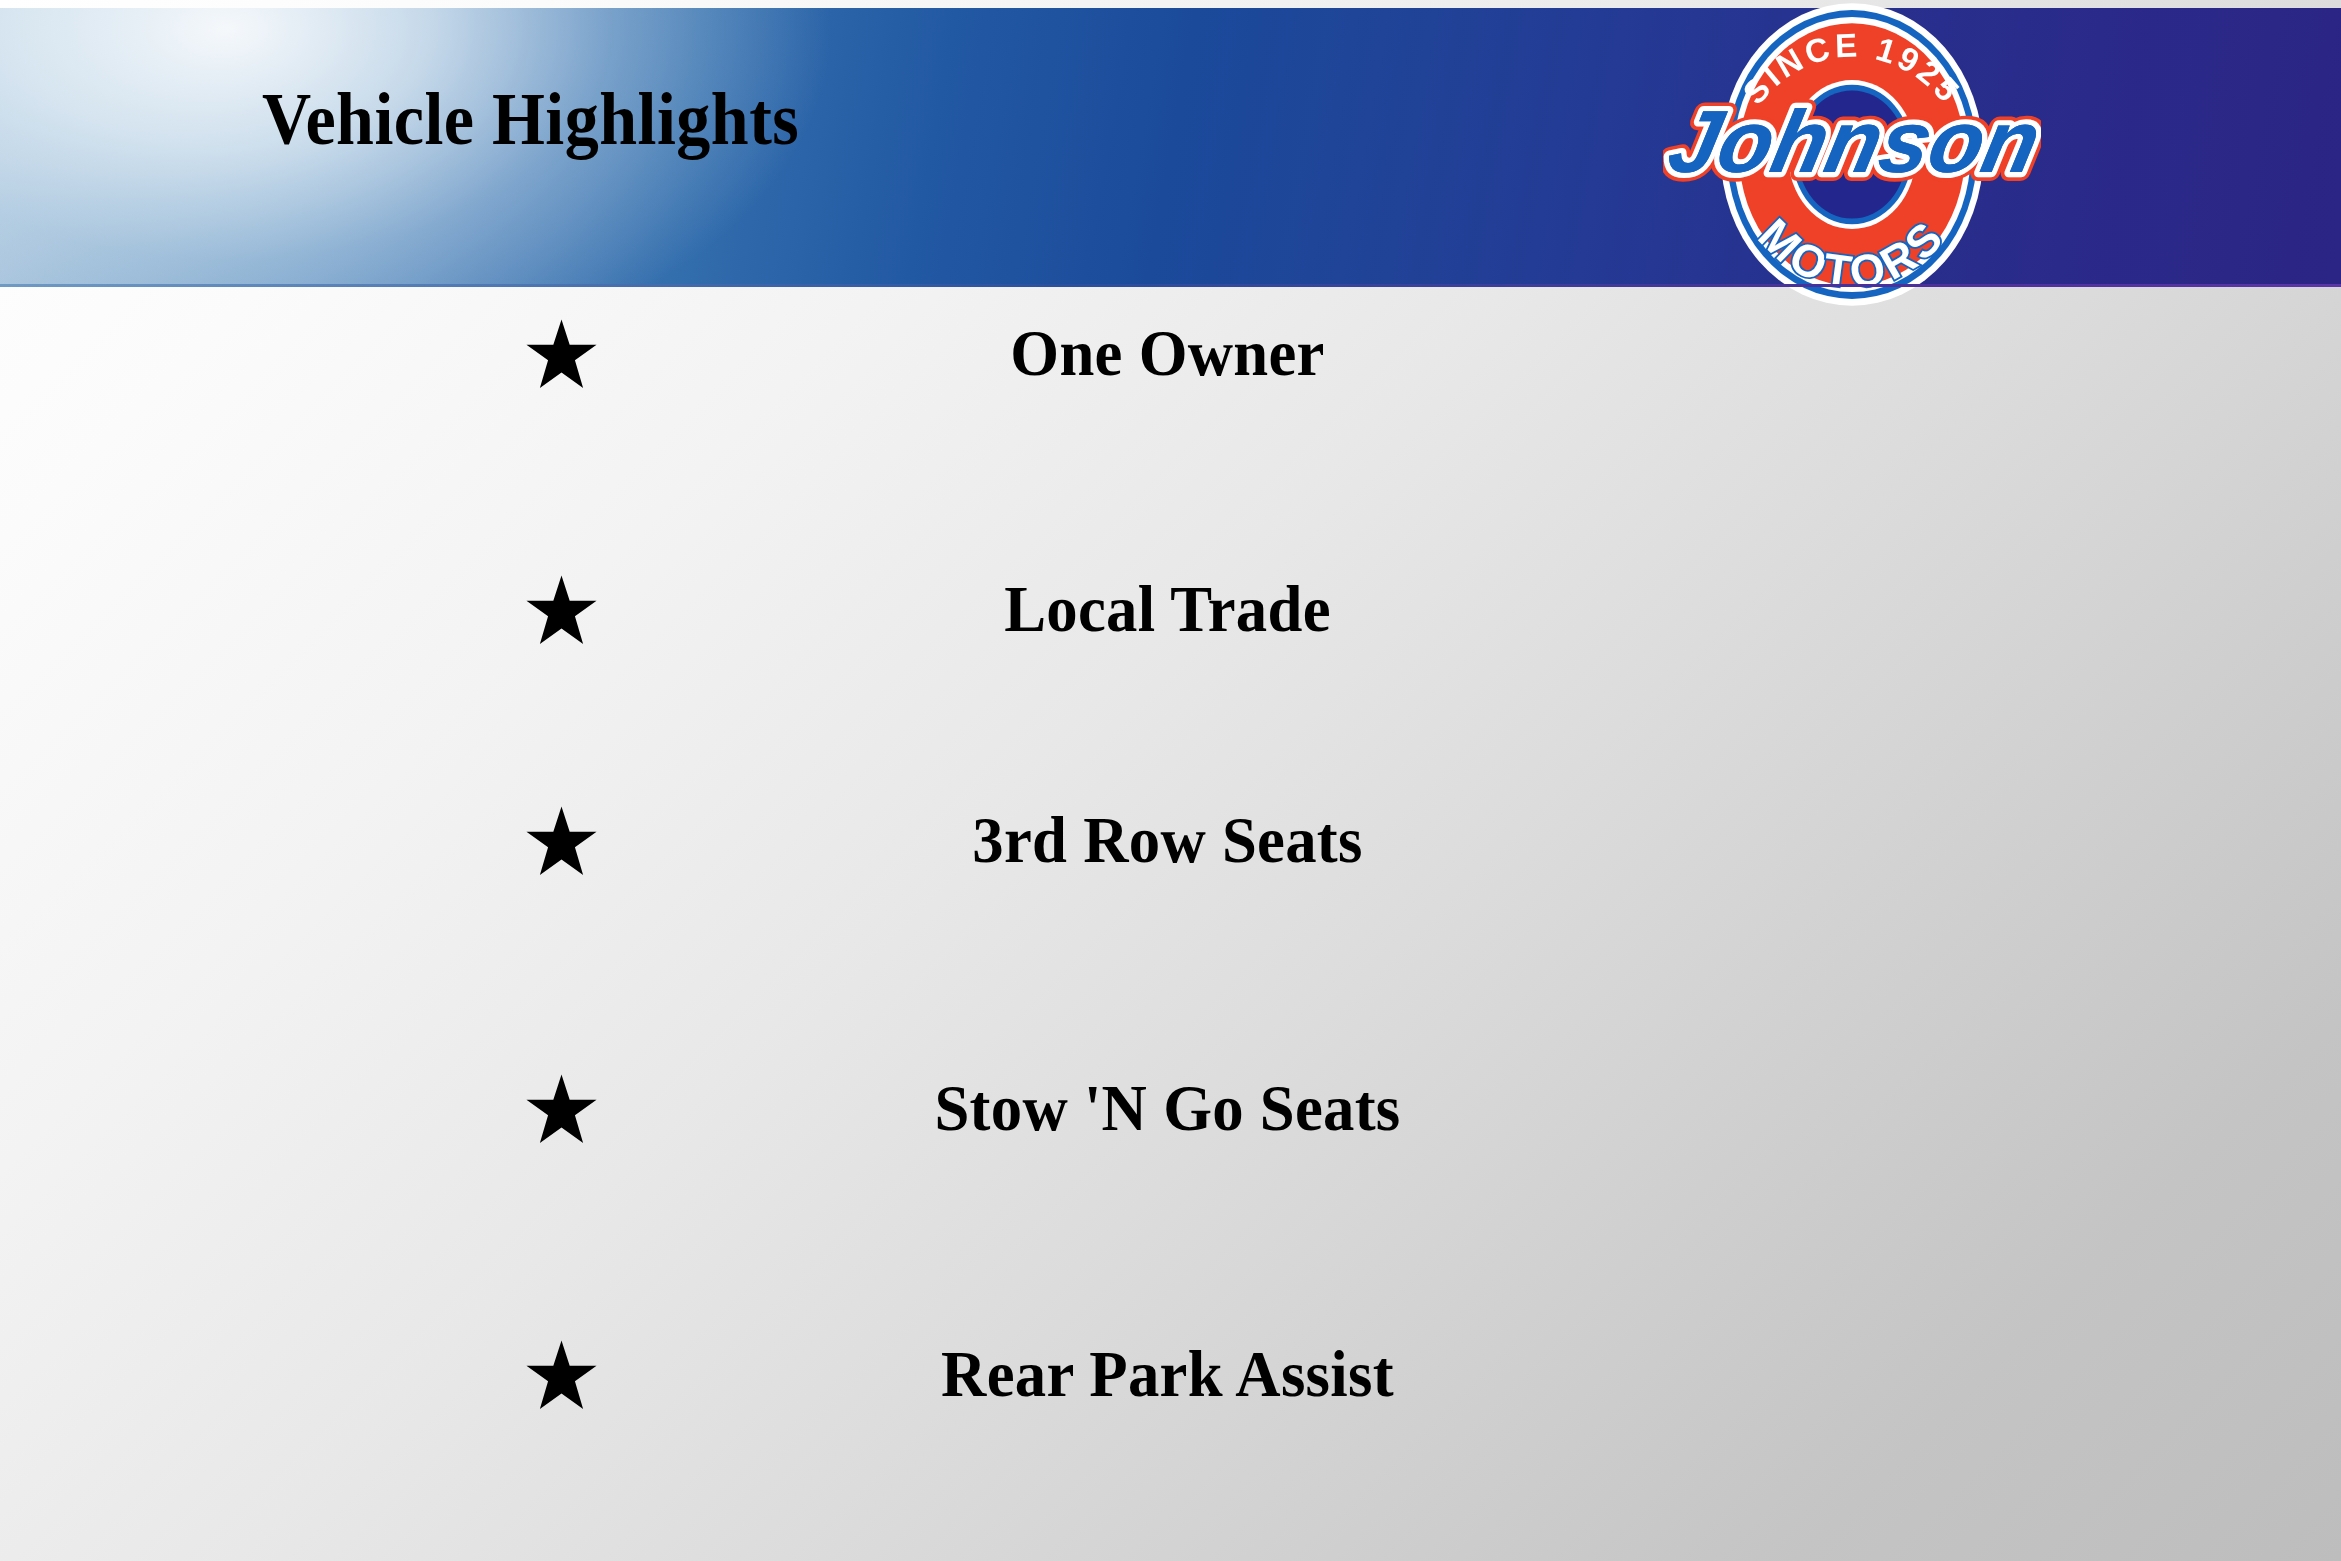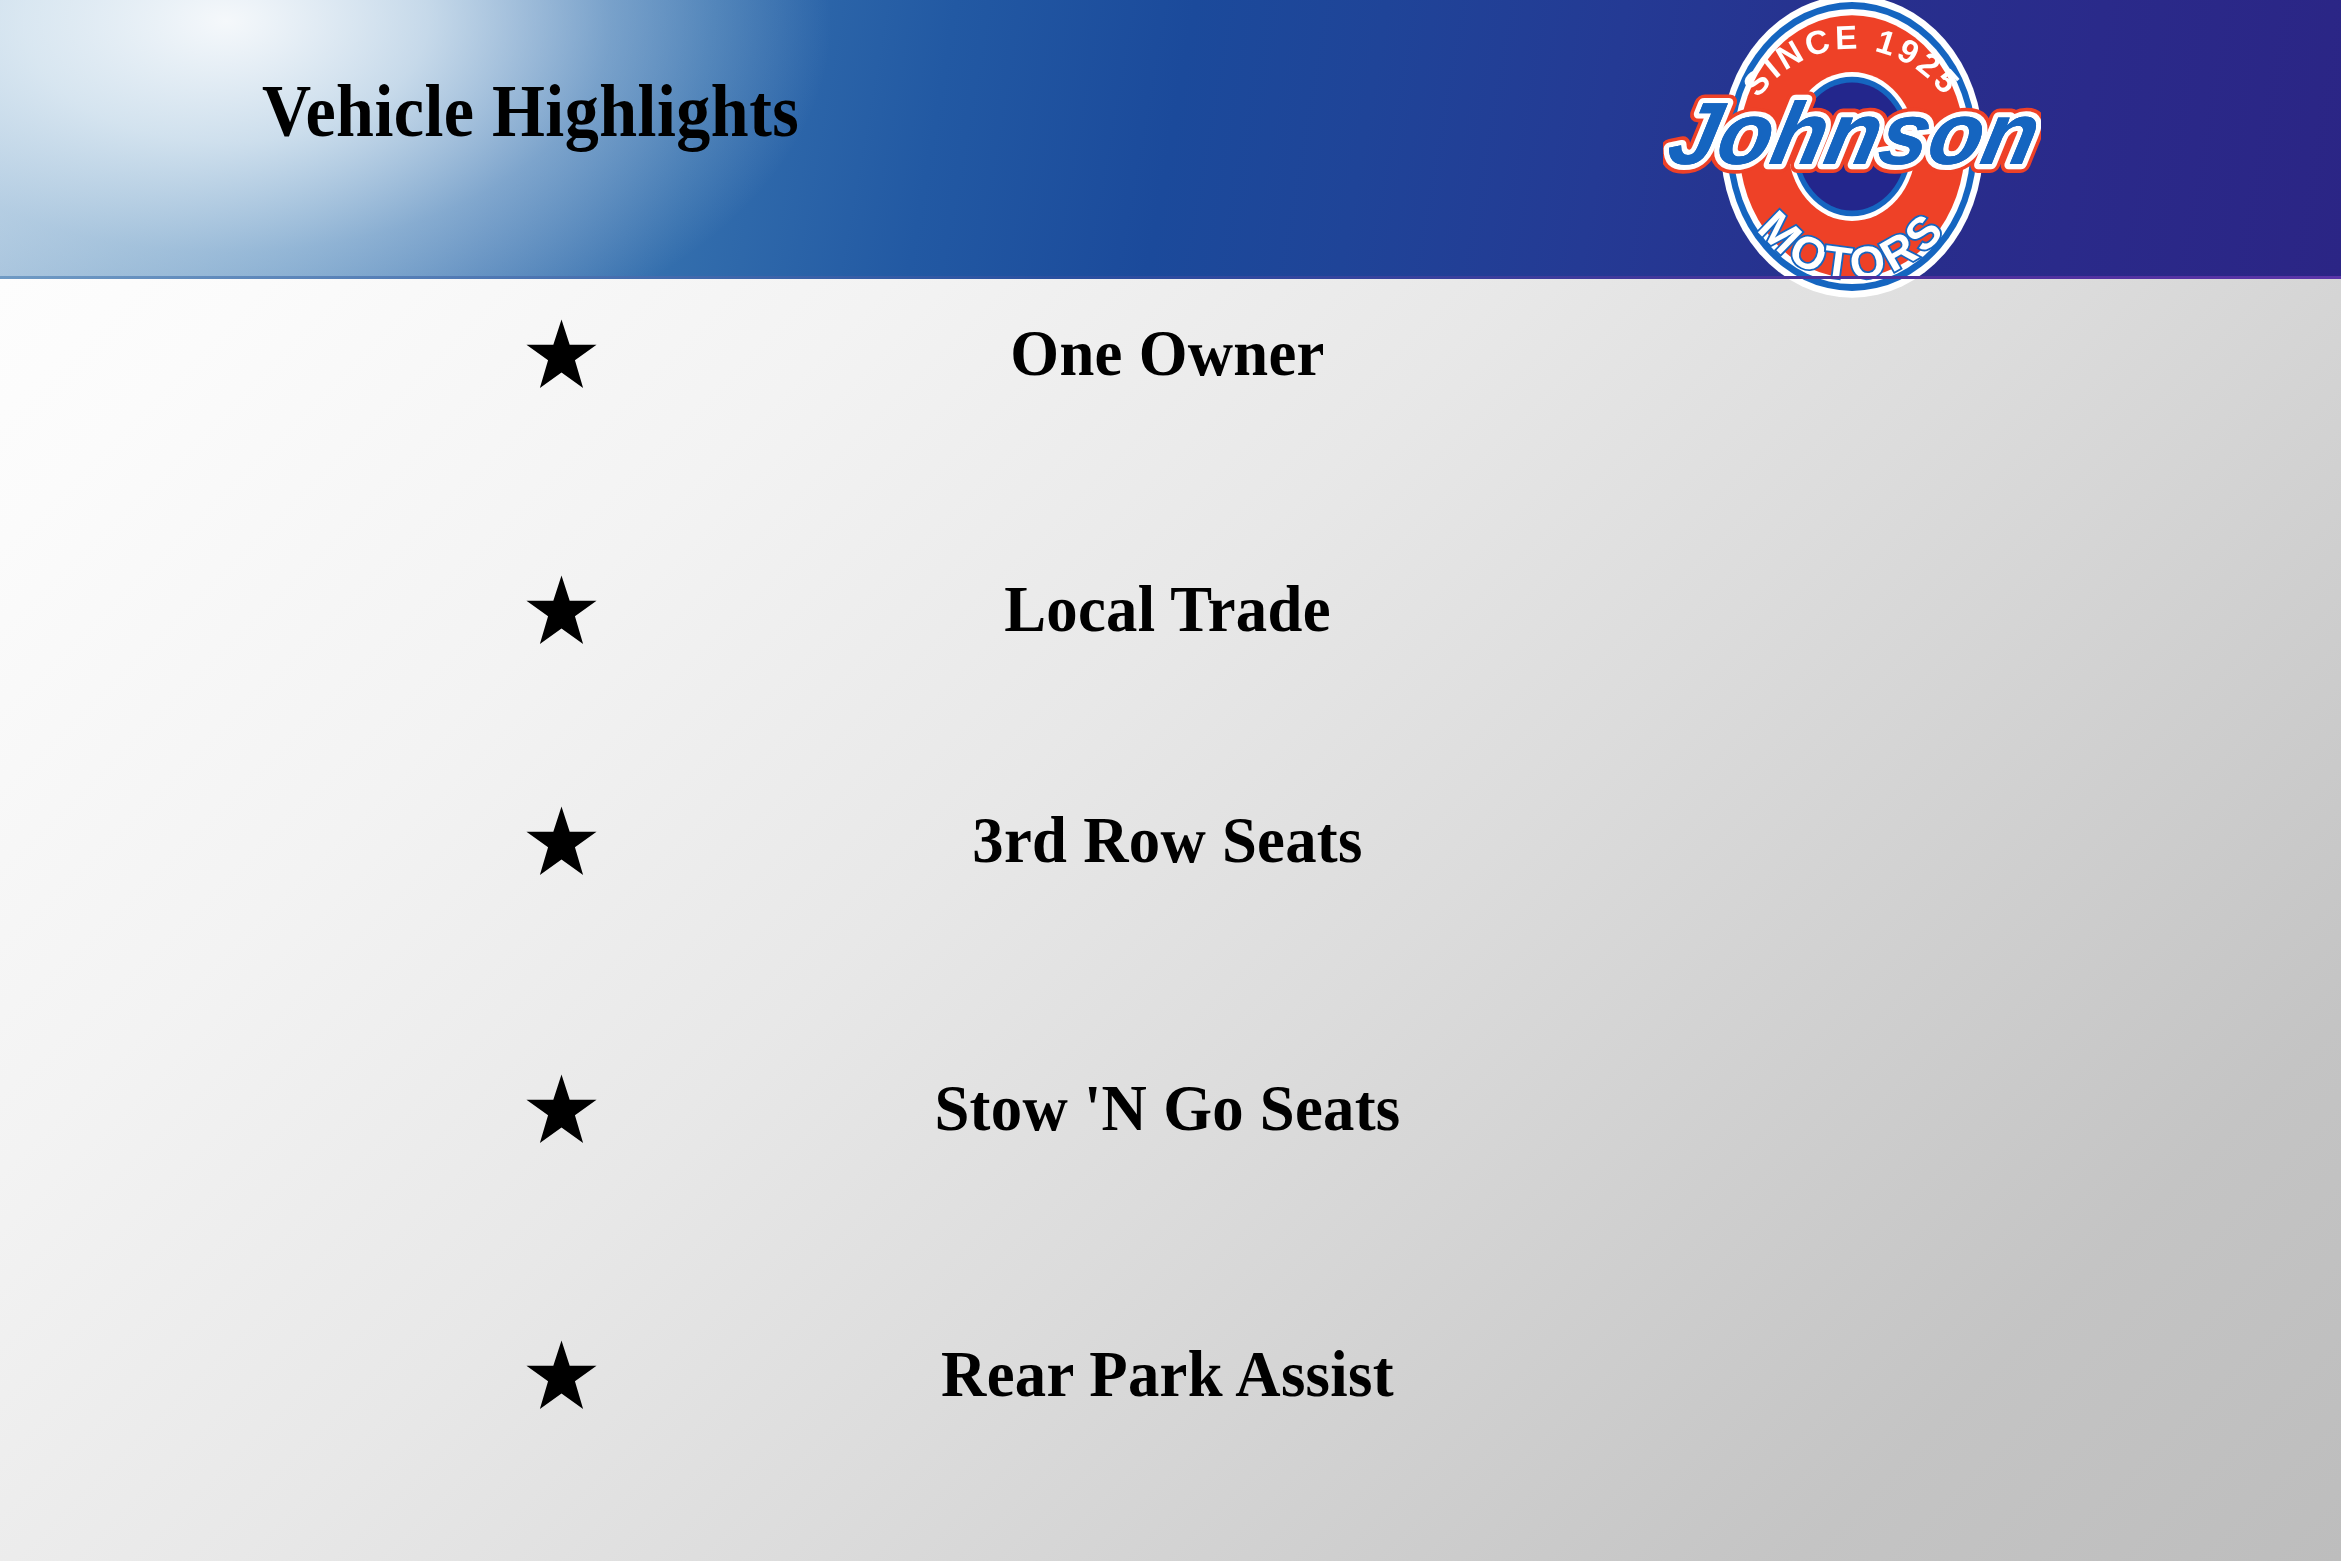--- a/index.html
+++ b/index.html
@@ -37,21 +37,21 @@
         #dcdcdc 60%,
         #cfcfcf 74%,
         #c4c4c4 86%,
         #bdbdbd 100%);
   }
 
   
   #header {
     position: absolute;
     left: 0;
-    top: 0;
+    top: 8px;
     width: 1926px;
     height: 279px;
     overflow: visible;
   }
   #header-bg {
     position: absolute;
     left: 0;
     top: 0;
     width: 2342px;
     height: 279px;

